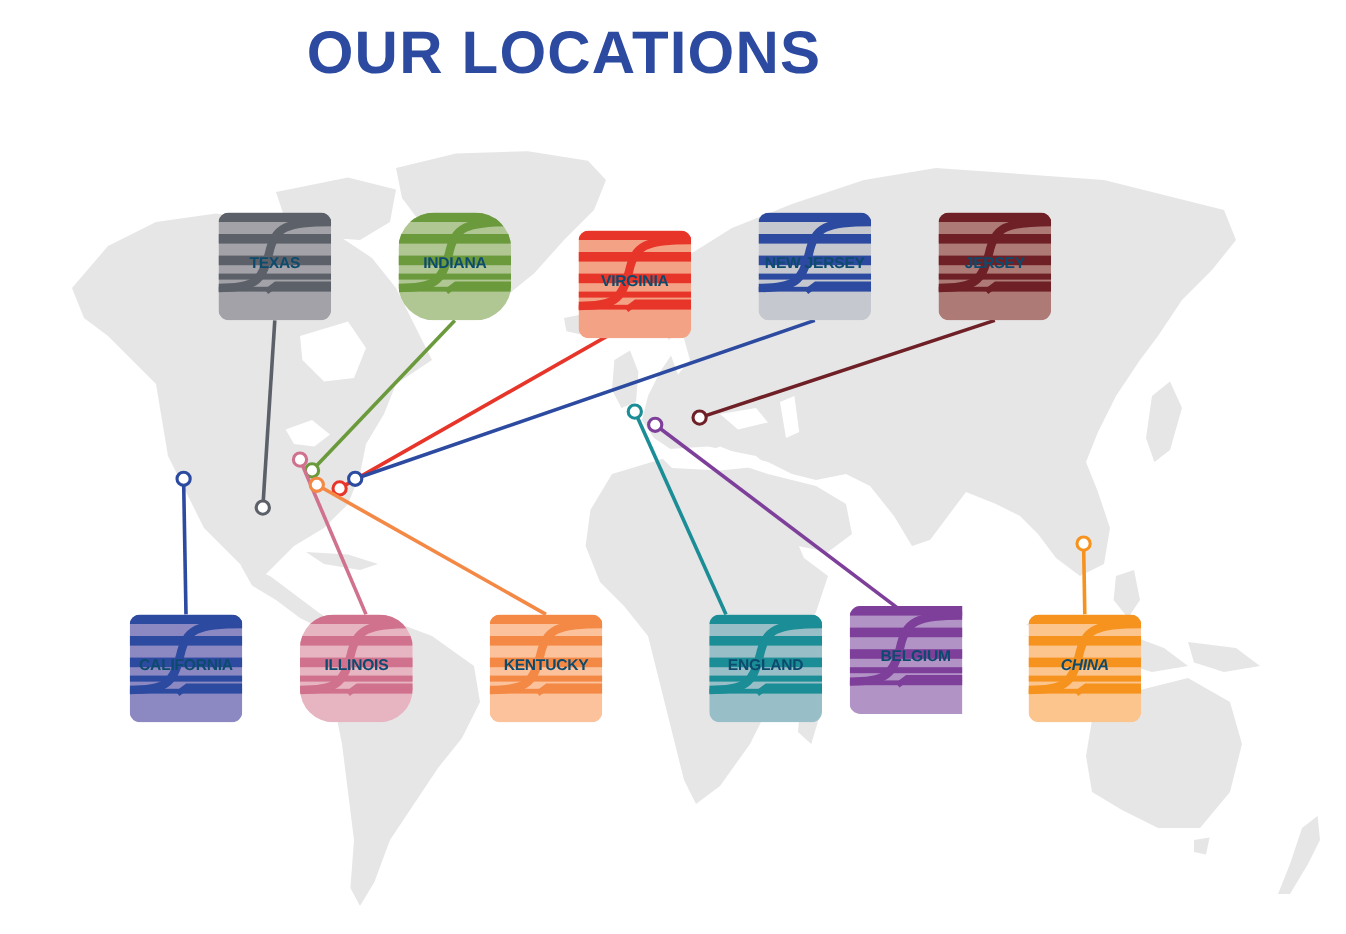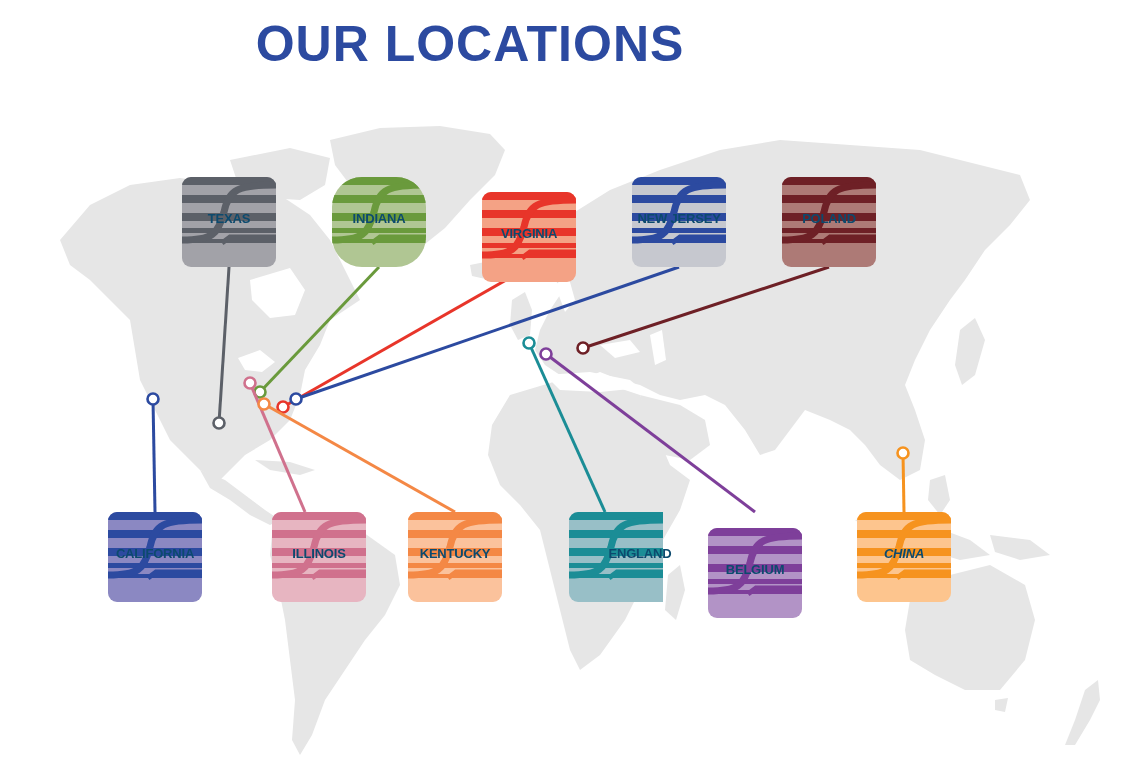--- a/index.html
+++ b/index.html
@@ -169,38 +169,38 @@
       <g class="stripes">
         <rect x="0" y="0" width="94" height="8" fill="#6e2026"></rect>
         <rect x="0" y="18" width="94" height="8" fill="#6e2026"></rect>
         <rect x="0" y="36" width="94" height="8" fill="#6e2026"></rect>
         <rect x="0" y="51" width="94" height="5" fill="#6e2026"></rect>
         <rect x="0" y="62" width="94" height="4" fill="#6e2026"></rect>
       </g>
       <path class="swoosh" d="M0,63 C30,63 36,58 42,35 C47,12 56,8 94,8" fill="none" stroke-width="7" stroke="#6e2026"></path>
       <path class="swoosh2" d="M40,66 L48,60 L94,60" fill="none" stroke-width="5" stroke="#6e2026"></path>
     </svg>
-    <div class="label">POLAND</div>
+    <div class="label">JERSEY</div>
   </div>
     <div class="tile" style="left: 108px; top: 512px;">
     <svg class="logo" width="94" height="90" viewBox="0 0 94 90">
       <rect class="bg" x="0" y="0" width="94" height="90" fill="#8b88c2"></rect>
       <g class="stripes">
         <rect x="0" y="0" width="94" height="8" fill="#2c4aa0"></rect>
         <rect x="0" y="18" width="94" height="8" fill="#2c4aa0"></rect>
         <rect x="0" y="36" width="94" height="8" fill="#2c4aa0"></rect>
         <rect x="0" y="51" width="94" height="5" fill="#2c4aa0"></rect>
         <rect x="0" y="62" width="94" height="4" fill="#2c4aa0"></rect>
       </g>
       <path class="swoosh" d="M0,63 C30,63 36,58 42,35 C47,12 56,8 94,8" fill="none" stroke-width="7" stroke="#2c4aa0"></path>
       <path class="swoosh2" d="M40,66 L48,60 L94,60" fill="none" stroke-width="5" stroke="#2c4aa0"></path>
     </svg>
     <div class="label">CALIFORNIA</div>
   </div>
-    <div class="tile" style="left: 272px; top: 512px;">
+    <div class="tile" style="left: 250px; top: 512px; border-radius: 28px;">
     <svg class="logo" width="94" height="90" viewBox="0 0 94 90">
       <rect class="bg" x="0" y="0" width="94" height="90" fill="#e7b5c1"></rect>
       <g class="stripes">
         <rect x="0" y="0" width="94" height="8" fill="#d0718d"></rect>
         <rect x="0" y="18" width="94" height="8" fill="#d0718d"></rect>
         <rect x="0" y="36" width="94" height="8" fill="#d0718d"></rect>
         <rect x="0" y="51" width="94" height="5" fill="#d0718d"></rect>
         <rect x="0" y="62" width="94" height="4" fill="#d0718d"></rect>
       </g>
       <path class="swoosh" d="M0,63 C30,63 36,58 42,35 C47,12 56,8 94,8" fill="none" stroke-width="7" stroke="#d0718d"></path>
@@ -216,36 +216,36 @@
         <rect x="0" y="18" width="94" height="8" fill="#f48845"></rect>
         <rect x="0" y="36" width="94" height="8" fill="#f48845"></rect>
         <rect x="0" y="51" width="94" height="5" fill="#f48845"></rect>
         <rect x="0" y="62" width="94" height="4" fill="#f48845"></rect>
       </g>
       <path class="swoosh" d="M0,63 C30,63 36,58 42,35 C47,12 56,8 94,8" fill="none" stroke-width="7" stroke="#f48845"></path>
       <path class="swoosh2" d="M40,66 L48,60 L94,60" fill="none" stroke-width="5" stroke="#f48845"></path>
     </svg>
     <div class="label">KENTUCKY</div>
   </div>
-    <div class="tile" style="left: 569px; top: 512px; padding-left: 48px;">
+    <div class="tile" style="left: 591px; top: 512px;">
     <svg class="logo" width="94" height="90" viewBox="0 0 94 90">
       <rect class="bg" x="0" y="0" width="94" height="90" fill="#98bfc7"></rect>
       <g class="stripes">
         <rect x="0" y="0" width="94" height="8" fill="#1b8d96"></rect>
         <rect x="0" y="18" width="94" height="8" fill="#1b8d96"></rect>
         <rect x="0" y="36" width="94" height="8" fill="#1b8d96"></rect>
         <rect x="0" y="51" width="94" height="5" fill="#1b8d96"></rect>
         <rect x="0" y="62" width="94" height="4" fill="#1b8d96"></rect>
       </g>
       <path class="swoosh" d="M0,63 C30,63 36,58 42,35 C47,12 56,8 94,8" fill="none" stroke-width="7" stroke="#1b8d96"></path>
       <path class="swoosh2" d="M40,66 L48,60 L94,60" fill="none" stroke-width="5" stroke="#1b8d96"></path>
     </svg>
     <div class="label">ENGLAND</div>
   </div>
-    <div class="tile" style="left: 708px; top: 528px;">
+    <div class="tile" style="left: 708px; top: 505px; padding-left: 16px;">
     <svg class="logo" width="94" height="90" viewBox="0 0 94 90">
       <rect class="bg" x="0" y="0" width="94" height="90" fill="#b293c6"></rect>
       <g class="stripes">
         <rect x="0" y="0" width="94" height="8" fill="#7e3f9a"></rect>
         <rect x="0" y="18" width="94" height="8" fill="#7e3f9a"></rect>
         <rect x="0" y="36" width="94" height="8" fill="#7e3f9a"></rect>
         <rect x="0" y="51" width="94" height="5" fill="#7e3f9a"></rect>
         <rect x="0" y="62" width="94" height="4" fill="#7e3f9a"></rect>
       </g>
       <path class="swoosh" d="M0,63 C30,63 36,58 42,35 C47,12 56,8 94,8" fill="none" stroke-width="7" stroke="#7e3f9a"></path>

